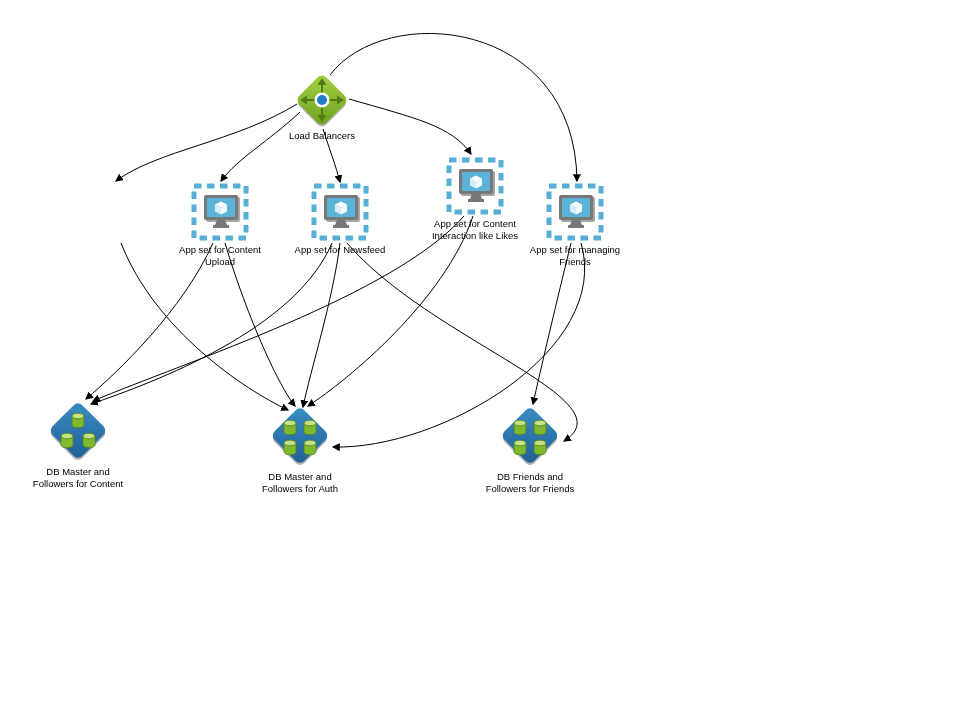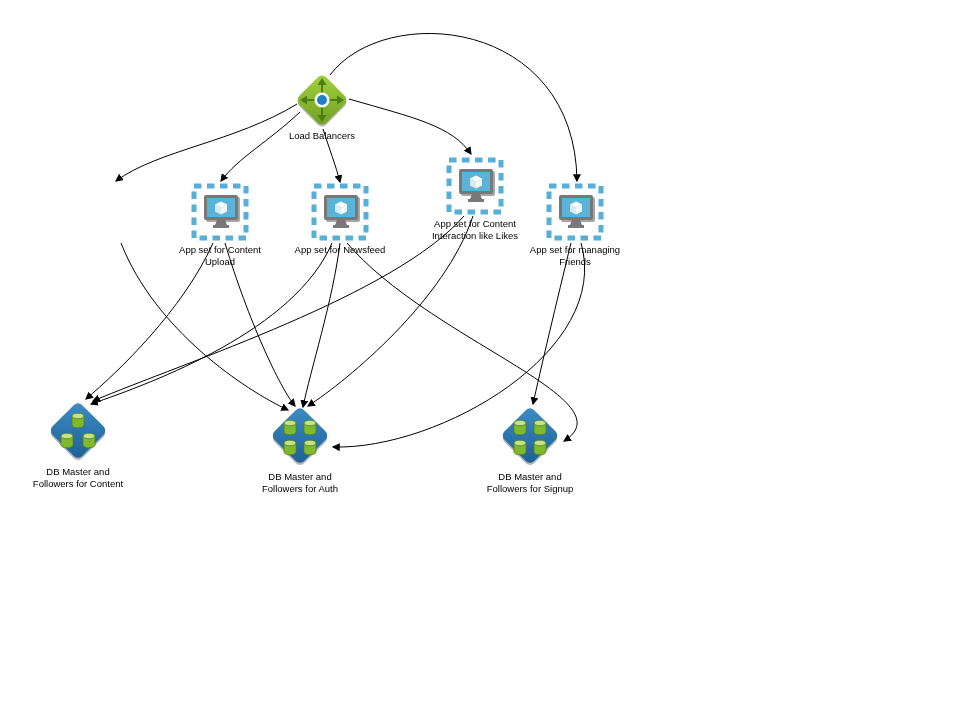--- a/index.html
+++ b/index.html
@@ -201,21 +201,21 @@
             <g>
               <path d="M 17 39 v9 a6 2.8 0 0 0 12 0 v-9" fill="#7fb92e" stroke="#55821b" stroke-width="0.8"></path>
               <ellipse cx="23" cy="39" rx="6" ry="2.8" fill="#c6e287" stroke="#55821b" stroke-width="0.8"></ellipse>
             </g>
             <g>
               <path d="M 37 39 v9 a6 2.8 0 0 0 12 0 v-9" fill="#7fb92e" stroke="#55821b" stroke-width="0.8"></path>
               <ellipse cx="43" cy="39" rx="6" ry="2.8" fill="#c6e287" stroke="#55821b" stroke-width="0.8"></ellipse>
             </g>
           </svg>
         </div>
-        <div class="label">DB Master and Followers for Signup</div>
+        <div class="label">DB Friends and Followers for Friends</div>
       </div>
     </div>
   <svg id="edge-layer" width="960" height="720">
     <defs>
       <marker id="arrowhead" viewBox="0 0 10 10" refX="8.5" refY="5" markerWidth="8" markerHeight="8" orient="auto">
         <path d="M 0 0 L 10 5 L 0 10 z" fill="#000000"></path>
       </marker>
     </defs>
   <path d="M 297 104 C 235 142 158 150 116 181" fill="none" stroke="#000000" stroke-width="1" marker-end="url(#arrowhead)"></path>
       <path d="M 300 112 C 268 142 238 158 221 181" fill="none" stroke="#000000" stroke-width="1" marker-end="url(#arrowhead)"></path>

